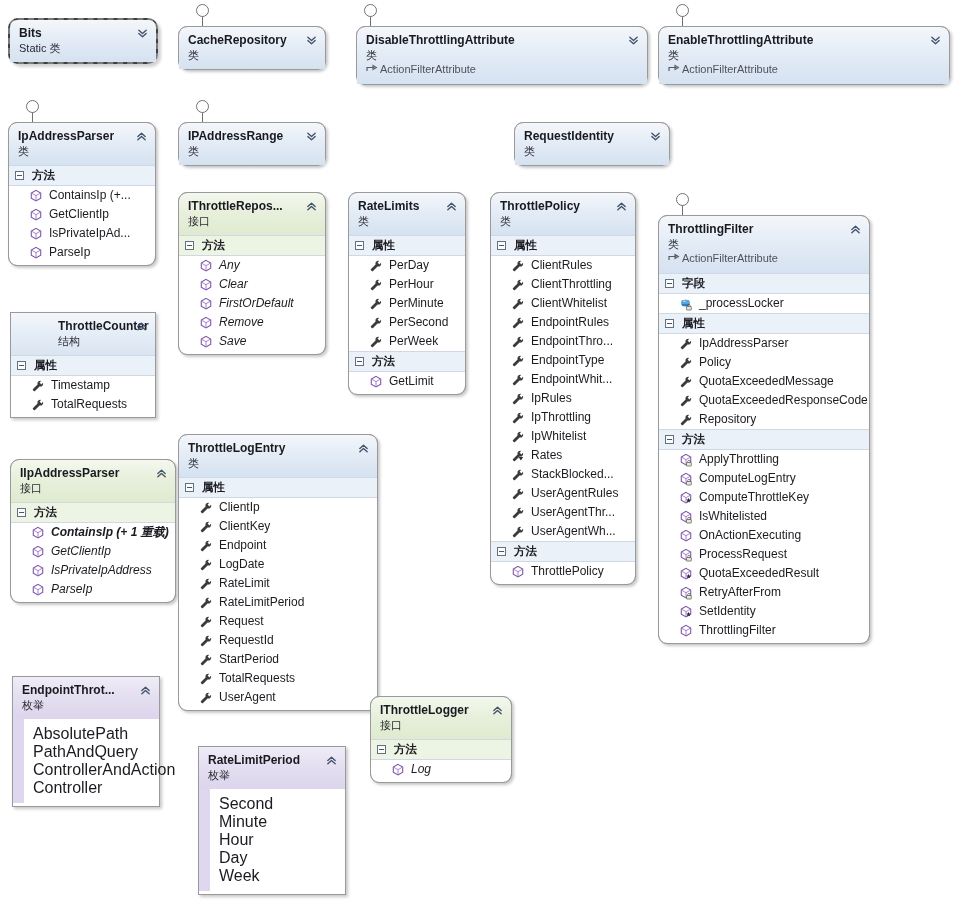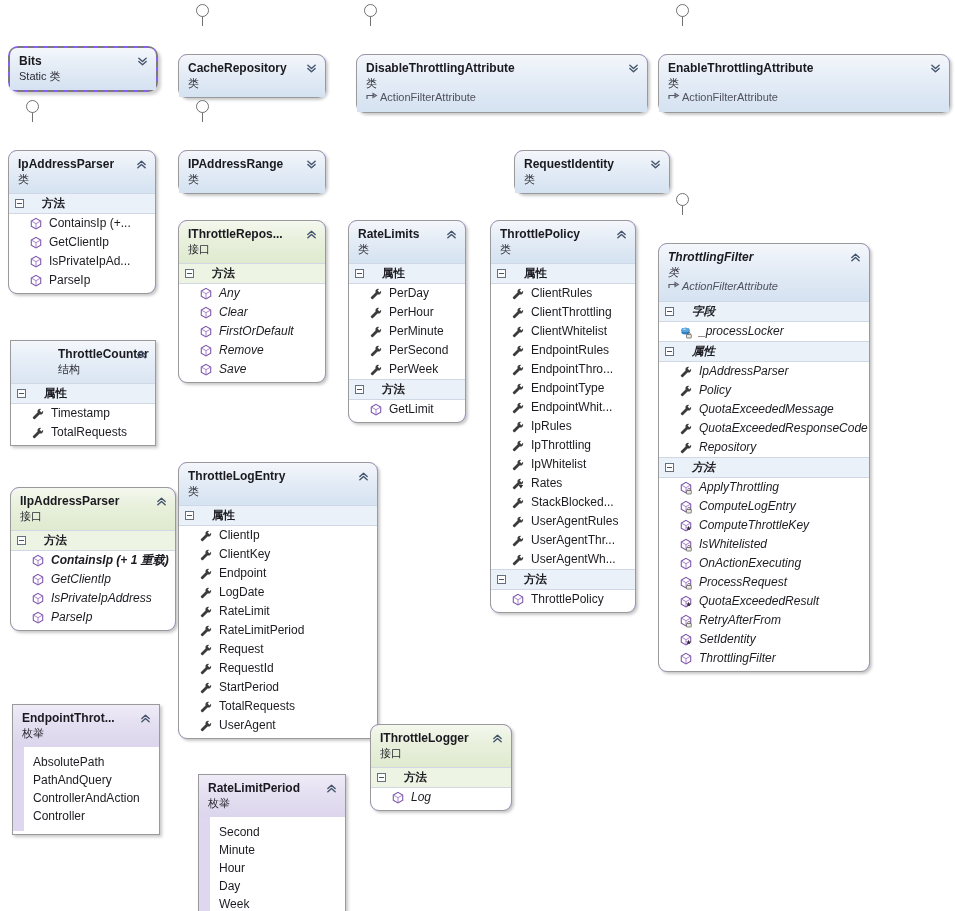--- a/index.html
+++ b/index.html
@@ -8,24 +8,23 @@
     width: 955px; height: 911px;
     background: #ffffff;
     font-family: "Liberation Sans", "DejaVu Sans", sans-serif;
     overflow: hidden;
   }
   #canvas { position: relative; width: 955px; height: 911px; }
 
   
   .shape {
     position: absolute;
-    background: #8b5cf6;
+    background: #404040;
     border: 1px solid #9a9a9a;
     box-shadow: 2px 2px 3px rgba(0,0,0,0.22);
-    margin-top: 28px;
   }
   .shape.rounded { border-radius: 9px; }
   .shape.square  { border-radius: 0; }
   .shape.staticcls {
     border: 2px dashed #7a7a7a;
     border-radius: 10px;
     box-shadow: 3px 3px 3px rgba(0,0,0,0.18);
   }
 
   
@@ -63,21 +62,21 @@
 
   
   .body { background: #ffffff; border-radius: 0 0 8px 8px; padding-bottom: 3px; }
   .square > .body { border-radius: 0; }
 
   .grp {
     font-size: 11.5px; font-weight: bold; color: #1c1c22;
     padding: 2px 4px 2px 6px;
     border-top: 1px solid #cfd8e4;
     border-bottom: 1px solid #cfd8e4;
-    display: flex; align-items: center; gap: 18px;
+    display: flex; align-items: center; gap: 8px;
     line-height: 15px;
   }
   .grp.cls   { background: #eaf1f9; }
   .grp.iface { background: #eef4e4; }
   .grp.struc { background: #eaf1f9; }
   .grp .box {
     width: 9px; height: 9px; border: 1px solid #63707f; background: #fdfdfd;
     position: relative; flex: 0 0 auto;
   }
   .grp .box:after {
@@ -93,21 +92,21 @@
   .mbr .lbl { line-height: 19px; }
   .mbr.ital .lbl { font-style: italic; }
   .mbr.bold .lbl { font-weight: bold; }
 
   .enumlist { padding: 6px 0 6px 0; position: relative; background:#ffffff; }
   .enumlist:before {
     content:""; position: absolute; left: 0; top: 0; bottom: 0; width: 11px;
     background: #ded7ef;
   }
   .enumitem {
-    font-size: 12px; color: #1b1b21; height: 18px; line-height: 18px;
+    font-size: 16px; color: #1b1b21; height: 18px; line-height: 18px;
     padding-left: 20px; white-space: nowrap;
   }
 
   
   .lolli { position: absolute; }
   .lolli .stem { position: absolute; left: 6px; top: 11px; width: 1px; height: 11px; background: #717171; }
   .lolli .ball {
     position: absolute; left: 0; top: 0; width: 13px; height: 13px;
     border: 1px solid #717171; border-radius: 50%; background: #ffffff;
   }
@@ -562,21 +561,21 @@
             </svg>
           </span>
           <span class="lbl">ThrottlePolicy</span>
         </div>
       </div>
     </div>
     <div class="lolli" style="left: 676px; top: 193px; width: 13px; height: 23px;">
       <span class="stem"></span>
       <span class="ball"></span>
     </div>
-    <div class="shape rounded" style="left: 658px; top: 215px; width: 212px; font-style: italic;">
+    <div class="shape rounded" style="left: 658px; top: 215px; width: 212px;">
       <div class="hdr cls">
         <div class="nm">ThrottlingFilter</div>
         <div class="kind">类</div>
         <div class="base"><span class="arr">
             <svg width="12" height="12" viewBox="0 0 12 12">
               <path d="M1 8 L1 4.5 L8.5 4.5" fill="none" stroke="#5a5a66" stroke-width="1.2"></path>
               <path d="M7 2.4 L10.4 4.5 L7 6.6 Z" fill="none" stroke="#5a5a66" stroke-width="1.1"></path>
             </svg>
           </span><span>ActionFilterAttribute</span></div>
         <span class="chev">

